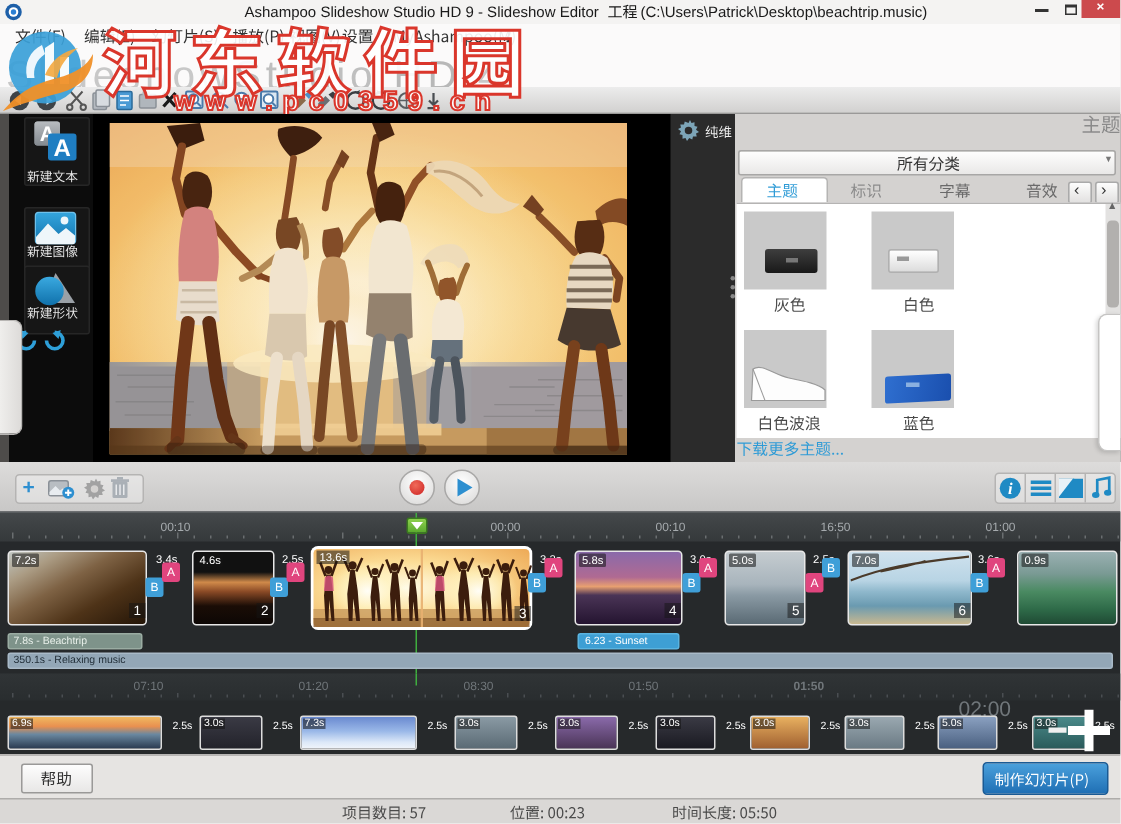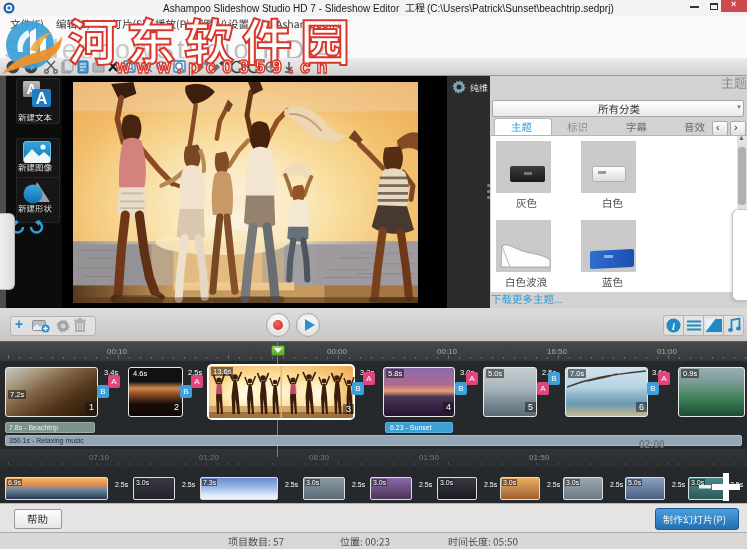--- a/index.html
+++ b/index.html
@@ -6,25 +6,25 @@
 div{position:absolute;box-sizing:border-box;}
 .t{position:absolute;white-space:nowrap;}
 </style></head><body>
 
 <div style="left:0;top:0;width:747px;height:16px;background:#f4f3f2;"></div>
 <svg style="position:absolute;left:3px;top:2px" width="12" height="12">
     <circle cx="6" cy="6" r="5.5" fill="#1d5fa8"></circle>
     <circle cx="6" cy="6" r="3.2" fill="#fff"></circle>
     <circle cx="6" cy="6" r="1.8" fill="#2a7fd4"></circle>
   </svg>
-<span class="t" style="left:163px;top:3px;font-size:10px;color:#1a1a1a;">Ashampoo Slideshow Studio HD 7 - Slideshow Editor </span>
+<span class="t" style="left:163px;top:3px;font-size:10px;color:#1a1a1a;">Ashampoo Slideshow Studio HD 9 - Slideshow Editor </span>
 <svg style="position:absolute;left:405px;top:0.0px;overflow:visible" width="23" height="16">
     <path transform="translate(0 11.5)" d="M0.52 -0.72L0.52 0.03L9.51 0.03L9.51 -0.72L5.39 -0.72L5.39 -6.50L9.00 -6.50L9.00 -7.27L1.04 -7.27L1.04 -6.50L4.56 -6.50L4.56 -0.72L0.52 -0.72ZM15.32 -7.33L18.34 -7.33L18.34 -5.49L15.32 -5.49L15.32 -7.33ZM14.62 -7.98L14.62 -4.84L19.07 -4.84L19.07 -7.98L14.62 -7.98ZM14.48 -2.09L14.48 -1.44L16.44 -1.44L16.44 -0.13L13.81 -0.13L13.81 0.53L19.63 0.53L19.63 -0.13L17.18 -0.13L17.18 -1.44L19.19 -1.44L19.19 -2.09L17.18 -2.09L17.18 -3.30L19.41 -3.30L19.41 -3.96L14.25 -3.96L14.25 -3.30L16.44 -3.30L16.44 -2.09L14.48 -2.09ZM13.61 -8.26C12.87 -7.92 11.55 -7.63 10.43 -7.44C10.52 -7.28 10.62 -7.03 10.65 -6.87C11.12 -6.93 11.62 -7.02 12.12 -7.12L12.12 -5.58L10.49 -5.58L10.49 -4.88L12.02 -4.88C11.62 -3.73 10.93 -2.43 10.28 -1.72C10.41 -1.54 10.59 -1.24 10.67 -1.03C11.18 -1.65 11.71 -2.64 12.12 -3.65L12.12 0.78L12.86 0.78L12.86 -3.53C13.20 -3.11 13.60 -2.57 13.77 -2.29L14.22 -2.88C14.02 -3.11 13.15 -4.01 12.86 -4.26L12.86 -4.88L14.11 -4.88L14.11 -5.58L12.86 -5.58L12.86 -7.29C13.33 -7.40 13.77 -7.53 14.13 -7.68L13.61 -8.26Z" fill="#1a1a1a"></path>
   </svg>
-<span class="t" style="left:427px;top:3px;font-size:10px;color:#1a1a1a;">(C:\Users\Patrick\Sunset\beachtrip.sedprj)</span>
+<span class="t" style="left:427px;top:3px;font-size:10px;color:#1a1a1a;">(C:\Users\Patrick\Desktop\beachtrip.music)</span>
 <div style="left:690px;top:6px;width:9px;height:2px;background:#333;"></div>
 <div style="left:710px;top:3px;width:8px;height:7px;border:1.5px solid #333;border-top-width:2px;"></div>
 <div style="left:721px;top:0;width:26px;height:12px;background:#cc4a4d;"></div>
 <span class="t" style="left:731px;top:-1px;font-size:9px;color:#fff;font-weight:bold;">×</span>
 <div style="left:0;top:16px;width:747px;height:42px;background:#fbfafa;"></div>
 <svg style="position:absolute;left:10px;top:15.9px;overflow:visible" width="36" height="16">
     <path transform="translate(0 12.1)" d="M4.83 -8.82L4.83 -7.04L0.53 -7.04L0.53 -6.27L2.09 -6.27C2.69 -4.59 3.51 -3.15 4.60 -1.99C3.47 -1.07 2.09 -0.39 0.41 0.10C0.57 0.28 0.82 0.66 0.91 0.85C2.62 0.31 4.03 -0.43 5.19 -1.42C6.36 -0.38 7.80 0.39 9.55 0.84C9.69 0.62 9.94 0.25 10.13 0.07C8.42 -0.32 6.99 -1.05 5.84 -2.02C6.94 -3.14 7.78 -4.52 8.40 -6.27L10.02 -6.27L10.02 -7.04L5.64 -7.04L5.64 -8.82L4.83 -8.82ZM5.23 -2.58C4.23 -3.60 3.47 -4.84 2.95 -6.27L7.49 -6.27C6.94 -4.78 6.20 -3.56 5.23 -2.58ZM13.83 -3.58L13.83 -2.81L16.84 -2.81L16.84 0.84L17.63 0.84L17.63 -2.81L20.51 -2.81L20.51 -3.58L17.63 -3.58L17.63 -5.90L20.05 -5.90L20.05 -6.67L17.63 -6.67L17.63 -8.69L16.84 -8.69L16.84 -6.67L15.43 -6.67C15.57 -7.14 15.69 -7.64 15.79 -8.14L15.04 -8.29C14.80 -6.92 14.35 -5.56 13.75 -4.69C13.93 -4.60 14.27 -4.41 14.42 -4.30C14.70 -4.73 14.96 -5.29 15.18 -5.90L16.84 -5.90L16.84 -3.58L13.83 -3.58ZM13.31 -8.78C12.75 -7.19 11.82 -5.62 10.84 -4.59C10.97 -4.41 11.20 -4.00 11.29 -3.81C11.62 -4.17 11.94 -4.59 12.25 -5.04L12.25 0.82L13.01 0.82L13.01 -6.27C13.41 -7.00 13.76 -7.78 14.06 -8.56L13.31 -8.78ZM23.51 2.06L24.10 1.79C23.20 0.31 22.76 -1.48 22.76 -3.26C22.76 -5.04 23.20 -6.82 24.10 -8.32L23.51 -8.59C22.54 -7.01 21.97 -5.32 21.97 -3.26C21.97 -1.20 22.54 0.49 23.51 2.06ZM25.61 -0.00L26.58 -0.00L26.58 -3.46L29.52 -3.46L29.52 -4.27L26.58 -4.27L26.58 -6.88L30.04 -6.88L30.04 -7.70L25.61 -7.70L25.61 -0.00ZM31.39 2.06C32.35 0.49 32.93 -1.20 32.93 -3.26C32.93 -5.32 32.35 -7.01 31.39 -8.59L30.79 -8.32C31.69 -6.82 32.14 -5.04 32.14 -3.26C32.14 -1.48 31.69 0.31 30.79 1.79L31.39 2.06Z" fill="#333"></path>
   </svg>
 <svg style="position:absolute;left:56px;top:15.9px;overflow:visible" width="37" height="16">
     <path transform="translate(0 12.1)" d="M0.42 -0.57L0.61 0.16C1.47 -0.19 2.57 -0.64 3.63 -1.08L3.49 -1.71C2.34 -1.27 1.20 -0.83 0.42 -0.57ZM0.64 -4.44C0.79 -4.51 1.03 -4.57 2.15 -4.72C1.75 -4.05 1.39 -3.52 1.22 -3.32C0.91 -2.92 0.69 -2.65 0.47 -2.60C0.56 -2.42 0.67 -2.06 0.71 -1.91C0.91 -2.04 1.24 -2.14 3.56 -2.68C3.53 -2.84 3.50 -3.13 3.51 -3.33L1.75 -2.96C2.50 -3.93 3.22 -5.10 3.82 -6.27L3.18 -6.64C3.00 -6.23 2.78 -5.82 2.57 -5.43L1.40 -5.30C1.99 -6.23 2.58 -7.41 3.01 -8.56L2.26 -8.82C1.88 -7.55 1.18 -6.16 0.95 -5.82C0.74 -5.46 0.58 -5.21 0.40 -5.15C0.48 -4.97 0.60 -4.60 0.64 -4.44ZM6.55 -3.67L6.55 -2.12L5.68 -2.12L5.68 -3.67L6.55 -3.67ZM7.09 -3.67L7.83 -3.67L7.83 -2.12L7.09 -2.12L7.09 -3.67ZM5.05 -4.33L5.05 0.76L5.68 0.76L5.68 -1.50L6.55 -1.50L6.55 0.49L7.09 0.49L7.09 -1.50L7.83 -1.50L7.83 0.48L8.37 0.48L8.37 -1.50L9.14 -1.50L9.14 0.07C9.14 0.15 9.11 0.17 9.04 0.18C8.97 0.18 8.78 0.18 8.55 0.17C8.63 0.34 8.71 0.59 8.72 0.77C9.10 0.77 9.34 0.74 9.53 0.65C9.72 0.55 9.76 0.37 9.76 0.08L9.76 -4.34L9.14 -4.33L5.05 -4.33ZM8.37 -3.67L9.14 -3.67L9.14 -2.12L8.37 -2.12L8.37 -3.67ZM6.35 -8.67C6.52 -8.38 6.69 -8.00 6.80 -7.69L4.35 -7.69L4.35 -5.41C4.35 -3.79 4.25 -1.46 3.30 0.22C3.46 0.29 3.78 0.53 3.91 0.66C4.88 -1.04 5.06 -3.52 5.07 -5.23L9.66 -5.23L9.66 -7.69L7.66 -7.69C7.53 -8.03 7.32 -8.51 7.09 -8.88L6.35 -8.67ZM5.07 -7.01L8.92 -7.01L8.92 -5.89L5.07 -5.89L5.07 -7.01ZM16.28 -7.88L19.10 -7.88L19.10 -6.83L16.28 -6.83L16.28 -7.88ZM15.56 -8.48L15.56 -6.24L19.87 -6.24L19.87 -8.48L15.56 -8.48ZM11.35 -3.49C11.44 -3.57 11.75 -3.63 12.11 -3.63L13.06 -3.63L13.06 -2.12L10.92 -1.75L11.09 -0.99L13.06 -1.39L13.06 0.80L13.79 0.80L13.79 -1.53L14.98 -1.78L14.94 -2.46L13.79 -2.25L13.79 -3.63L14.75 -3.63L14.75 -4.35L13.79 -4.35L13.79 -5.96L13.06 -5.96L13.06 -4.35L12.05 -4.35C12.35 -5.07 12.64 -5.93 12.89 -6.83L14.83 -6.83L14.83 -7.58L13.09 -7.58C13.18 -7.94 13.26 -8.30 13.33 -8.66L12.56 -8.82C12.50 -8.41 12.42 -7.99 12.33 -7.58L10.99 -7.58L10.99 -6.83L12.15 -6.83C11.93 -5.98 11.71 -5.29 11.60 -5.03C11.42 -4.57 11.29 -4.23 11.11 -4.18C11.19 -3.99 11.31 -3.63 11.35 -3.49ZM19.06 -4.96L19.06 -4.05L16.38 -4.05L16.38 -4.96L19.06 -4.96ZM14.70 -0.80L14.83 -0.08L19.06 -0.42L19.06 0.84L19.79 0.84L19.79 -0.48L20.57 -0.55L20.58 -1.21L19.79 -1.16L19.79 -4.96L20.51 -4.96L20.51 -5.62L14.94 -5.62L14.94 -4.96L15.65 -4.96L15.65 -0.86L14.70 -0.80ZM19.06 -3.46L19.06 -2.54L16.38 -2.54L16.38 -3.46L19.06 -3.46ZM19.06 -1.94L19.06 -1.10L16.38 -0.90L16.38 -1.94L19.06 -1.94ZM23.51 2.06L24.10 1.79C23.20 0.31 22.76 -1.48 22.76 -3.26C22.76 -5.04 23.20 -6.82 24.10 -8.32L23.51 -8.59C22.54 -7.01 21.97 -5.32 21.97 -3.26C21.97 -1.20 22.54 0.49 23.51 2.06ZM25.61 -0.00L30.16 -0.00L30.16 -0.83L26.58 -0.83L26.58 -3.63L29.49 -3.63L29.49 -4.46L26.58 -4.46L26.58 -6.88L30.04 -6.88L30.04 -7.70L25.61 -7.70L25.61 -0.00ZM31.77 2.06C32.74 0.49 33.32 -1.20 33.32 -3.26C33.32 -5.32 32.74 -7.01 31.77 -8.59L31.17 -8.32C32.08 -6.82 32.53 -5.04 32.53 -3.26C32.53 -1.48 32.08 0.31 31.17 1.79L31.77 2.06Z" fill="#333"></path>
@@ -497,21 +497,21 @@
     <rect x="723" y="15" width="1" height="2" fill="#6a6e70"></rect>
     <rect x="734" y="15" width="1" height="2" fill="#6a6e70"></rect>
     <rect x="745" y="15" width="1" height="2" fill="#6a6e70"></rect>
   </svg>
 <div style="left:277px;top:342px;width:1px;height:118px;background:#3fae3f;"></div>
 <div style="left:271px;top:345px;width:14px;height:11px;background:linear-gradient(#8ed04e,#5aa82e);border:1px solid #3a7a1e;border-radius:2px;"></div>
 <svg style="position:absolute;left:274px;top:348px" width="8" height="6">
     <path d="M0 0 L4 5 L8 0 Z" fill="#fff"></path>
   </svg>
 <div style="left:5px;top:367px;width:93px;height:50px;background:linear-gradient(150deg,#c0c6c2 0%,#ab9c84 20%,#7e6244 42%,#4e3318 68%,#241507 100%);border:1px solid #e8e8e8;border-radius:3px;"></div>
-<span class="t" style="left:8px;top:390px;font-size:7.5px;color:#fff;background:rgba(20,20,20,0.55);padding:0 2px;border-radius:1px;">7.2s</span>
+<span class="t" style="left:8px;top:369px;font-size:7.5px;color:#fff;background:rgba(20,20,20,0.55);padding:0 2px;border-radius:1px;">7.2s</span>
 <span class="t" style="left:86px;top:402px;font-size:9px;color:#fff;background:rgba(20,20,20,0.5);padding:0 3px;">1</span>
 <span class="t" style="left:104px;top:368px;font-size:7.5px;color:#fff;">3.4s</span>
 <div style="left:97px;top:385px;width:12px;height:13px;background:#3f9fd8;border-radius:2px;color:#fff;font-size:8px;text-align:center;line-height:13px;">B</div>
 <div style="left:108px;top:375px;width:12px;height:13px;background:#e0457e;border-radius:2px;color:#fff;font-size:8px;text-align:center;line-height:13px;">A</div>
 <div style="left:128px;top:367px;width:55px;height:50px;background:linear-gradient(#111 0%,#111 28%,#d08a4a 42%,#8a4a26 55%,#1a0d06 75%,#0d0705 100%);border:1px solid #e8e8e8;border-radius:3px;"></div>
 <span class="t" style="left:131px;top:369px;font-size:7.5px;color:#fff;background:rgba(20,20,20,0.55);padding:0 2px;border-radius:1px;">4.6s</span>
 <span class="t" style="left:171px;top:402px;font-size:9px;color:#fff;background:rgba(20,20,20,0.5);padding:0 3px;">2</span>
 <span class="t" style="left:188px;top:368px;font-size:7.5px;color:#fff;">2.5s</span>
 <div style="left:180px;top:385px;width:12px;height:13px;background:#3f9fd8;border-radius:2px;color:#fff;font-size:8px;text-align:center;line-height:13px;">B</div>
 <div style="left:191px;top:375px;width:12px;height:13px;background:#e0457e;border-radius:2px;color:#fff;font-size:8px;text-align:center;line-height:13px;">A</div>
@@ -607,21 +607,21 @@
 <div style="left:385px;top:422px;width:68px;height:11px;background:#3e9fd4;border:1px solid #5ab4e0;border-radius:2px;"></div>
 <span class="t" style="left:390px;top:424px;font-size:7px;color:#fff;">6.23 - Sunset</span>
 <div style="left:5px;top:435px;width:737px;height:11px;background:#93a7b7;border:1px solid #a9bac8;border-radius:2px;"></div>
 <span class="t" style="left:9px;top:437px;font-size:7px;color:#23303a;">350.1s - Relaxing music</span>
 <div style="left:0;top:449px;width:747px;height:18px;background:linear-gradient(#303436,#292d2f);"></div>
 <span class="t" style="left:89px;top:453px;font-size:8px;color:#70767a;">07:10</span>
 <span class="t" style="left:199px;top:453px;font-size:8px;color:#70767a;">01:20</span>
 <span class="t" style="left:309px;top:453px;font-size:8px;color:#70767a;">08:30</span>
 <span class="t" style="left:419px;top:453px;font-size:8px;color:#70767a;">01:50</span>
 <span class="t" style="left:529px;top:453px;font-size:8px;color:#70767a;font-weight:bold;">01:50</span>
-<span class="t" style="left:639px;top:439px;font-size:10px;color:#70767a;font-weight:bold;">02:00</span>
+<span class="t" style="left:639px;top:464px;font-size:14px;color:#70767a;">02:00</span>
 <div style="left:277px;top:449px;width:1px;height:8px;background:#3fae3f;"></div>
 <svg style="position:absolute;left:0;top:449px" width="747" height="18">
     <rect x="8" y="13" width="1" height="3" fill="#4a4e52"></rect>
     <rect x="19" y="14" width="1" height="2" fill="#4a4e52"></rect>
     <rect x="30" y="14" width="1" height="2" fill="#4a4e52"></rect>
     <rect x="41" y="14" width="1" height="2" fill="#4a4e52"></rect>
     <rect x="52" y="14" width="1" height="2" fill="#4a4e52"></rect>
     <rect x="63" y="14" width="1" height="2" fill="#4a4e52"></rect>
     <rect x="74" y="14" width="1" height="2" fill="#4a4e52"></rect>
     <rect x="85" y="14" width="1" height="2" fill="#4a4e52"></rect>

